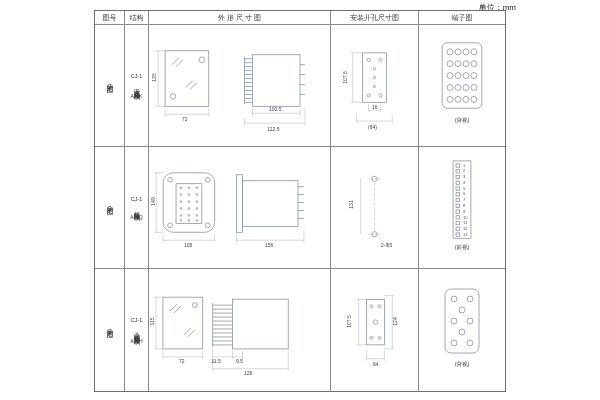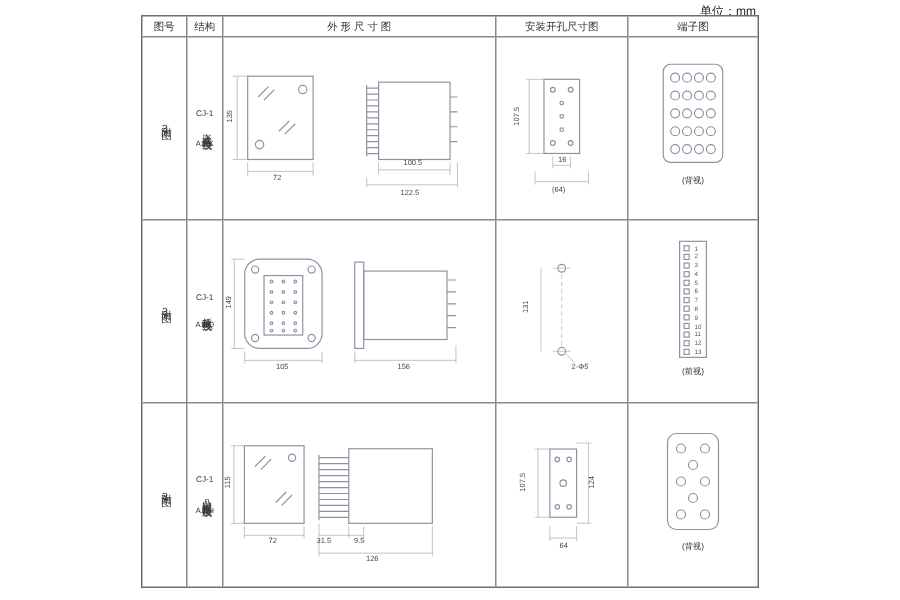--- a/index.html
+++ b/index.html
@@ -1,17 +1,17 @@
 <!DOCTYPE html>
 <html><head>
 <meta charset="utf-8">
 <style>
   html,body{margin:0;padding:0;}
   body{width:600px;height:400px;background:#ffffff;font-family:"Liberation Sans","DejaVu Sans",sans-serif;position:relative;overflow:hidden;color:#333;}
-  .unit{position:absolute;top:2px;right:96px;font-size:8px;color:#222;}
+  .unit{position:absolute;top:2px;right:84px;font-size:8px;color:#222;}
   .tbl{position:absolute;left:94px;top:10px;width:410px;height:380px;border:1px solid #6e6e6e;display:grid;grid-template-columns:30px 24px 182px 88px 86px;grid-template-rows:14px 122px 122px 122px;background:#fff;}
   .cell{border-right:1px solid #8a8a8a;border-bottom:1px solid #8a8a8a;position:relative;overflow:hidden;}
   .lc{border-right:none;}
   .lr{border-bottom:none;}
   .hdr{display:flex;align-items:center;justify-content:center;font-size:7px;color:#333;white-space:nowrap;}
   .figcell{display:flex;align-items:center;justify-content:center;}
   .vtext{writing-mode:vertical-rl;text-orientation:upright;font-size:7px;letter-spacing:2px;color:#333;}
   .structcell{display:flex;flex-direction:column;align-items:center;justify-content:center;gap:4px;padding:4px 0;}
   .model{font-size:5.5px;color:#333;}
   .code{font-size:5px;color:#333;}

